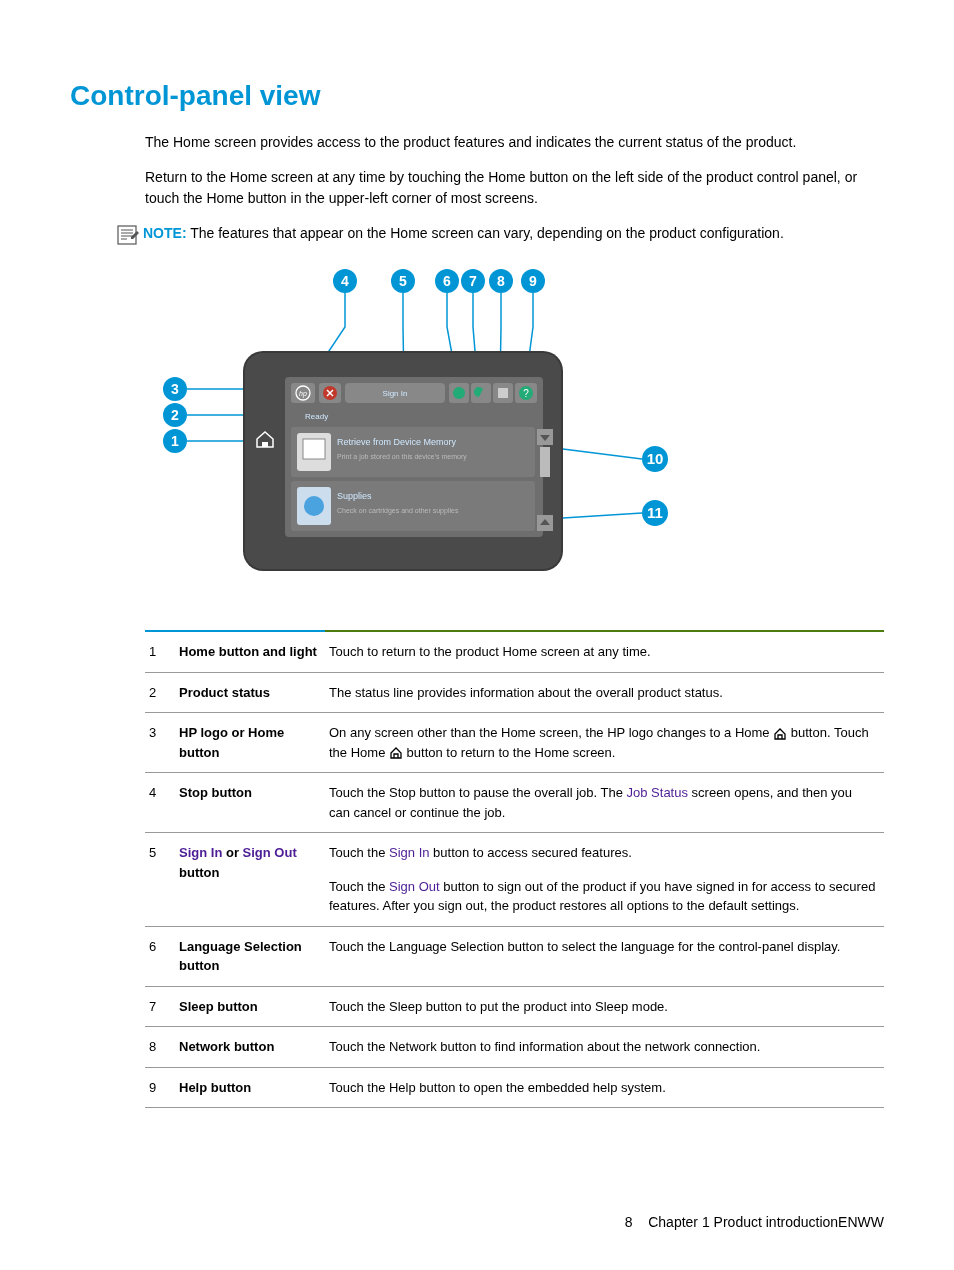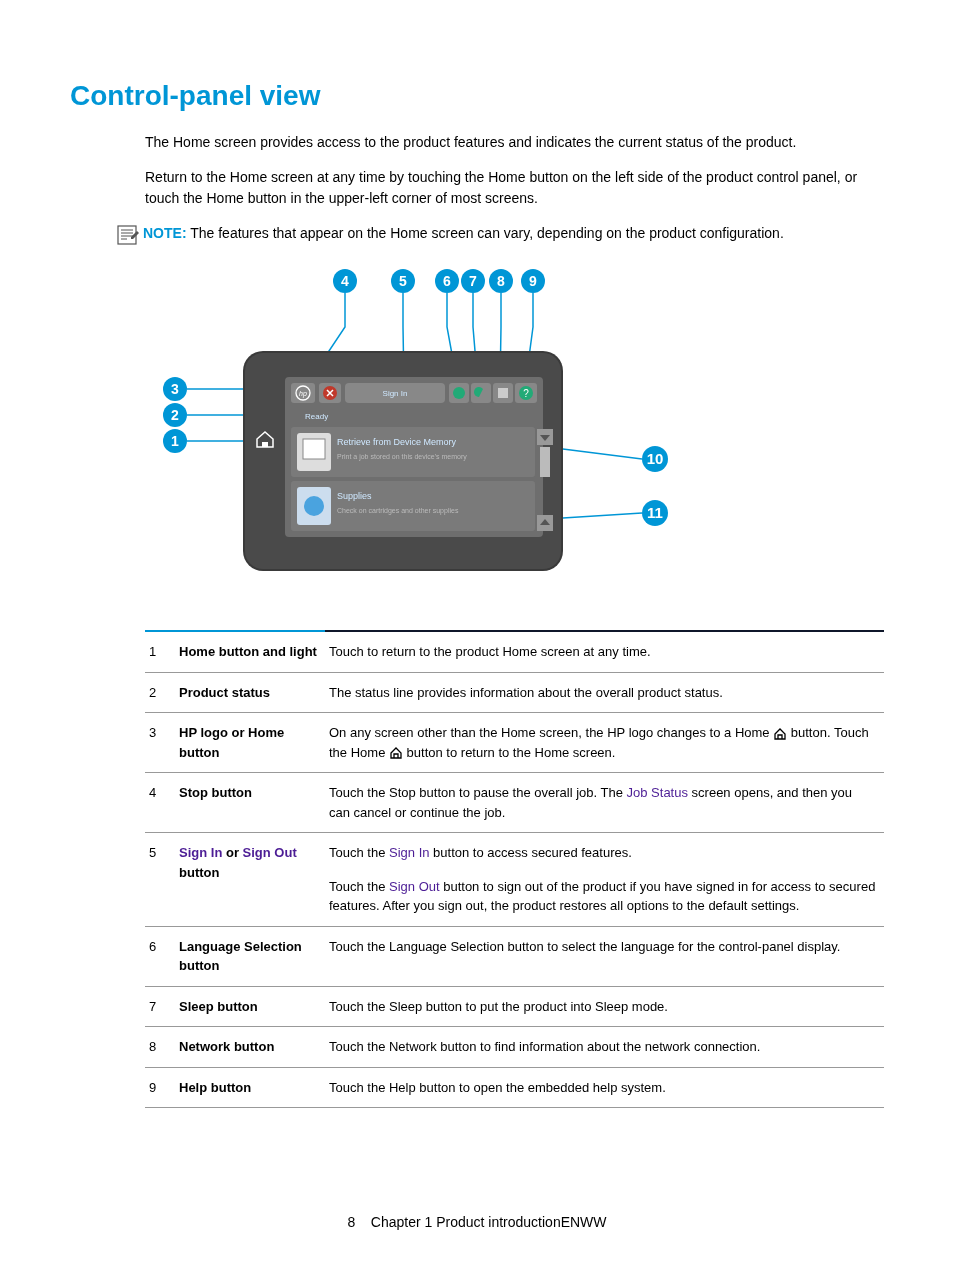--- a/index.html
+++ b/index.html
@@ -12,21 +12,21 @@
   .note-label { color: #0096d6; font-weight: bold; }
   .diagram-wrap { margin-left: 75px; margin-bottom: 30px; }
   .diagram-svg { width: 540px; height: 330px; }
   
   .ref-table { width: 100%; margin-left: 75px; width: calc(100% - 75px); border-collapse: collapse; font-size: 13px; }
   .ref-table td { border-top: 1px solid #999; border-bottom: 1px solid #999; padding: 10px 8px 10px 4px; vertical-align: top; line-height: 1.5; }
   .ref-table td.col-num { width: 30px; }
   .ref-table td.col-label { width: 150px; font-weight: bold; }
   .link-blue { color: #4c1d95; }
   
-  .footer { position: absolute; bottom: 40px; left: 70px; right: 70px; display: flex; justify-content: center; font-size: 14px; }
+  .footer { position: absolute; bottom: 40px; left: 70px; right: 70px; display: flex; justify-content: flex-end; font-size: 14px; }
   .inline-icon { display:inline-block; vertical-align: middle; }
 </style>
 </head>
 <body>
 
 <h2 class="section-title">Control-panel view</h2>
 
 <p class="body-text">The Home screen provides access to the product features and indicates the current status of the product.</p>
 <p class="body-text">Return to the Home screen at any time by touching the Home button on the left side of the product control panel, or touch the Home button in the upper-left corner of most screens.</p>
 
@@ -156,21 +156,21 @@
   <path d="M400 252 l5 6 h-10 z" fill="#555"></path>
   <rect x="395" y="180" width="10" height="30" fill="#bbb"></rect>
 </svg>
 </div>
 
 <table class="ref-table">
   <tbody>
     <tr>
         <td class="col-num" style="border-top:2px solid #0096d6">1</td>
         <td class="col-label" style="border-top:2px solid #0096d6">Home button and light</td>
-        <td style="border-top:2px solid #0f172a">Touch to return to the product Home screen at any time.</td>
+        <td style="border-top:2px solid #4d7c0f">Touch to return to the product Home screen at any time.</td>
       </tr>
     <tr>
         <td class="col-num">2</td>
         <td class="col-label">Product status</td>
         <td>The status line provides information about the overall product status.</td>
       </tr>
     <tr>
       <td class="col-num">3</td>
       <td class="col-label">HP logo or Home button</td>
       <td>

